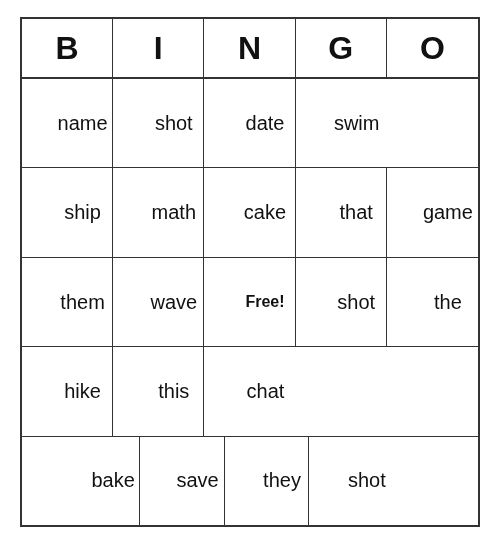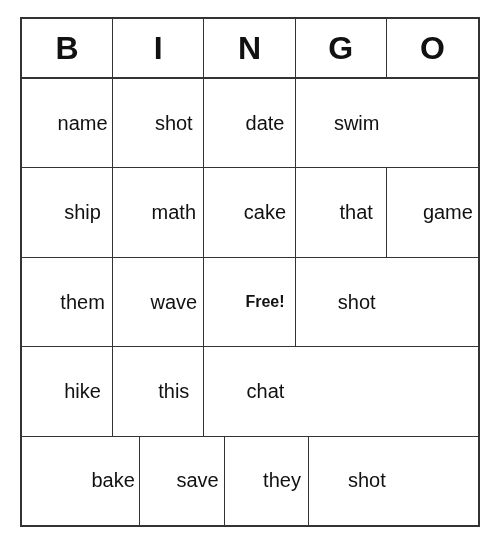--- a/index.html
+++ b/index.html
@@ -108,20 +108,21 @@
         <div class="bingo-cell">math</div>
         <div class="bingo-cell">cake</div>
         <div class="bingo-cell">that</div>
         <div class="bingo-cell">game</div>
       </div>
       <div class="bingo-row">
         <div class="bingo-cell">them</div>
         <div class="bingo-cell">wave</div>
         <div class="bingo-cell free">Free!</div>
         <div class="bingo-cell">shot</div>
+        <div class="bingo-cell">the</div>
       </div>
       <div class="bingo-row">
         <div class="bingo-cell">hike</div>
         <div class="bingo-cell">this</div>
         <div class="bingo-cell">chat</div>
       </div>
       <div class="bingo-row">
         <div class="bingo-cell">bake</div>
         <div class="bingo-cell">save</div>
         <div class="bingo-cell">they</div>

